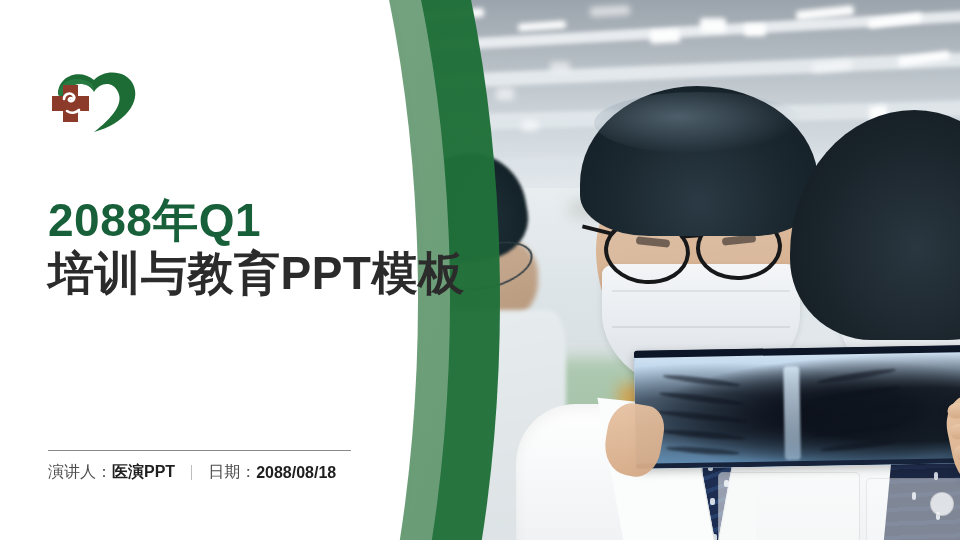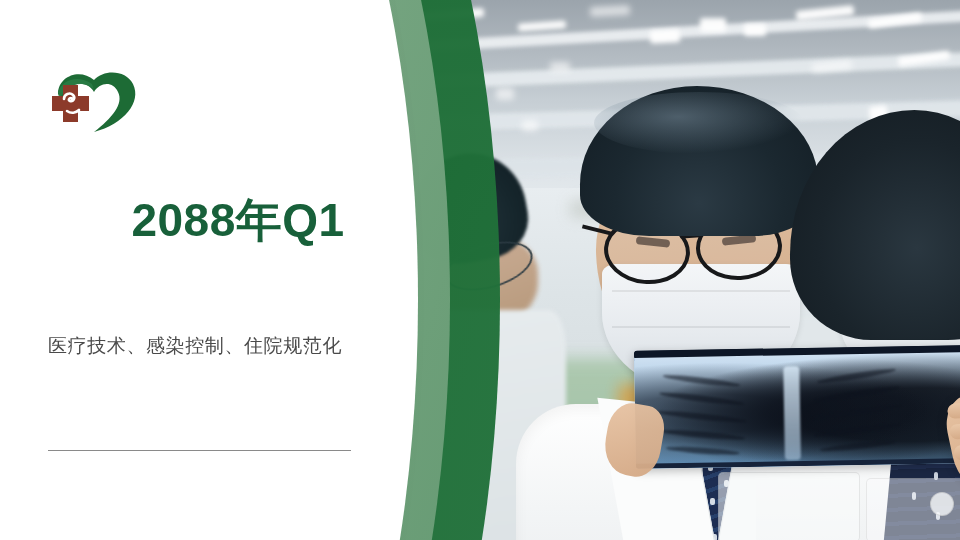--- a/index.html
+++ b/index.html
@@ -277,21 +277,21 @@
     clip-path:ellipse(300px 700px at 118px 300px);
   }
   .white-curve-shadow{
     position:absolute;left:0;top:0;width:960px;height:540px;
     background:linear-gradient(100deg,rgba(0,0,0,.10),rgba(0,0,0,0) 60%);
     clip-path:ellipse(302px 702px at 122px 300px);
     opacity:.35;
   }
 
   
-  .left-panel{position:absolute;left:0;top:0;width:430px;height:540px;z-index:40;text-align:center;}
+  .left-panel{position:absolute;left:0;top:0;width:430px;height:540px;z-index:40;}
 
   .logo{position:absolute;left:44px;top:66px;width:108px;height:70px;}
   .title-block{position:absolute;left:48px;top:196px;width:380px;}
   .t-line1{
     font-size:46px;font-weight:bold;color:#18603a;letter-spacing:.5px;line-height:1.08;
     white-space:nowrap;
   }
   .t-line2{
     font-size:46px;font-weight:bold;color:#2b2b2b;letter-spacing:.5px;line-height:1.12;
     white-space:nowrap;margin-top:2px;
@@ -461,22 +461,29 @@
         <path d="M14 28 C14 10, 36 2, 50 14 C60 3, 82 4, 89 18 C98 36, 80 58, 50 66 C68 52, 80 38, 74 26 C69 15, 56 16, 50 26 C45 17, 33 15, 26 22 C21 27, 20 31, 20 34 Z" fill="#1d6b35"></path>
         <path d="M14 26 C18 14, 34 8, 48 18 L50 24 C44 17, 32 16, 25 22 C20 26, 17 30, 15 33 Z" fill="#2a7d45" opacity="0.85"></path>
         <path d="M8 30 h11 v-11 h15 v11 h11 v15 h-11 v11 h-15 v-11 h-11 z" fill="#8c3a2a"></path>
         <path d="M20 33 c0-5 6-7 9-4 3 3 0 7-3 6 -2-1-1-3 1-3 1 0 1 1 1 1" fill="none" stroke="#ffffff" stroke-width="2.6" stroke-linecap="round"></path>
         <path d="M23 45 c4 3 9 2 12-1" fill="none" stroke="#ffffff" stroke-width="2.6" stroke-linecap="round"></path>
       </svg>
     </div>
 
     <div class="title-block">
       <div class="t-line1">2088年Q1</div>
+      <div class="t-line2">培训与教育PPT模板</div>
     </div>
 
-    <div class="subtitle">医疗技术、感染控制、住院规范化</div>
 
     <div class="divider"></div>
 
+    <div class="meta">
+      <span class="lbl">演讲人：</span>
+      <span class="val">医演PPT</span>
+      <span class="sep"></span>
+      <span class="lbl">日期：</span>
+      <span class="val">2088/08/18</span>
+    </div>
 
 
   </div>
 </div>
 
 </body></html>

